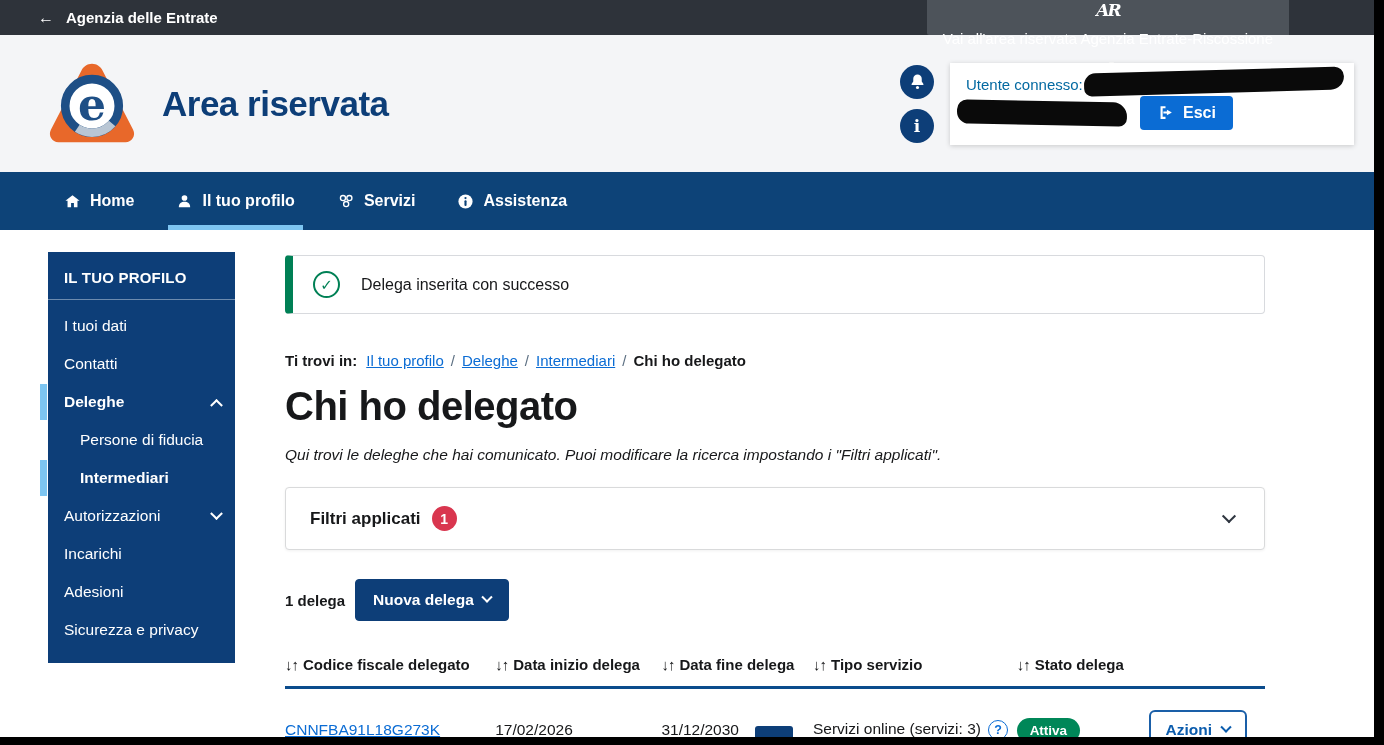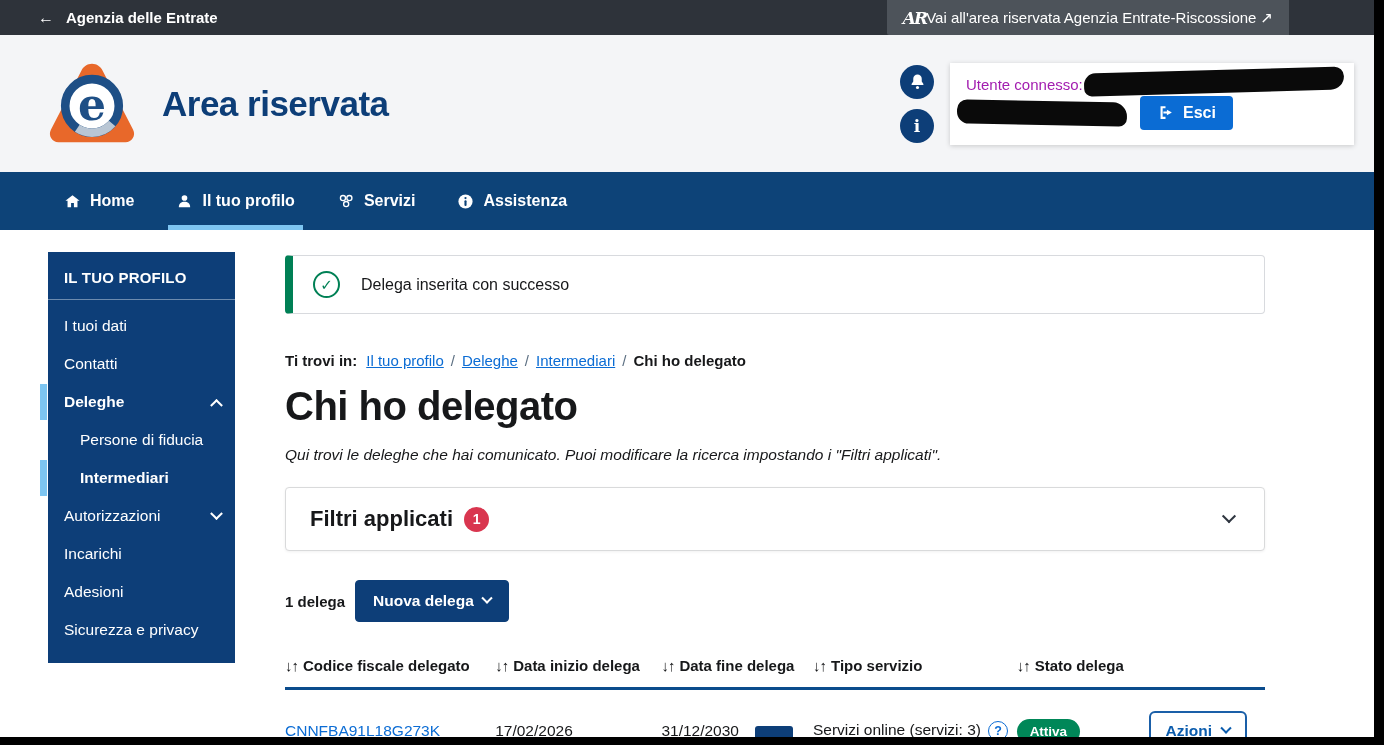--- a/index.html
+++ b/index.html
@@ -12,34 +12,34 @@
 
   
   .edge-right  { position:absolute; top:0; right:0; width:10px; height:745px; background:#000; z-index:60; }
   .edge-bottom { position:absolute; left:0; bottom:0; width:1384px; height:8px; background:#000; z-index:59; }
   .page-peek   { position:absolute; left:755px; bottom:5px; width:38px; height:14px; background:#0d3e78; border-radius:3px 3px 0 0; z-index:58; }
 
   
   .topbar { height:35px; background:#2e333a; display:flex; align-items:stretch; color:#fff; }
   .topbar-back { display:flex; align-items:center; gap:12px; padding-left:38px; font-size:15px; font-weight:bold; cursor:pointer; }
   .topbar-back .arrow { font-size:16px; font-weight:normal; }
-  .topbar-risco { margin-left:auto; margin-right:95px; background:#4d535a; display:flex; align-items:center; padding:0 16px; font-size:15px; cursor:pointer; border-radius:0 0 0 2px; }
+  .topbar-risco { margin-left:auto; margin-right:95px; background:#4d535a; display:flex; align-items:center; gap:10px; padding:0 16px; font-size:15px; cursor:pointer; border-radius:0 0 0 2px;flex-direction:column; }
   .ar-monogram { font-family:"DejaVu Serif",serif; font-style:italic; font-weight:bold; font-size:17px; letter-spacing:-2px; }
   .ext-arrow { font-size:15px; margin-left:4px; }
 
   
   .header { height:137px; background:#f4f5f7; display:flex; align-items:center; padding:0 30px 0 44px; }
   .brand { display:flex; align-items:center; gap:22px; cursor:pointer; }
   .brand-title { font-size:35px; font-weight:bold; color:#0d3e78; letter-spacing:-0.5px; }
   .header-right { margin-left:auto; display:flex; align-items:center; gap:16px; }
   .icon-col { display:flex; flex-direction:column; gap:10px; align-items:center; }
   .circle-btn { width:34px; height:34px; border-radius:50%; background:#0d3e78; display:flex; align-items:center; justify-content:center; cursor:pointer; }
   .circle-btn .i-glyph { color:#fff; font-family:"DejaVu Serif",serif; font-weight:bold; font-size:17px; }
   .user-card { width:404px; height:82px; background:#fff; box-shadow:0 1px 5px rgba(0,0,0,.18); position:relative; }
-  .user-label { position:absolute; left:16px; top:13px; font-size:15px; color:#a21caf; }
+  .user-label { position:absolute; left:16px; top:13px; font-size:15px; color:#0369a1; }
   .redact { position:absolute; background:#0a0a0a; }
   .redact.r1 { left:134px; top:7px;  width:260px; height:23px; border-radius:12px 10px 14px 8px; transform:rotate(-1.6deg); }
   .redact.r2 { left:7px;  top:38px; width:170px; height:24px; border-radius:10px 14px 8px 12px; transform:rotate(1.1deg); }
   .esci-btn { position:absolute; left:190px; top:33px; background:#0b6cd4; color:#fff; border:none; border-radius:4px; padding:8px 17px; font-size:16px; font-weight:bold; display:flex; align-items:center; gap:9px; cursor:pointer; font-family:inherit; }
 
   
   .navbar { height:58px; background:#0d4378; display:flex; padding-left:62px; gap:38px; }
   .nav-item { display:flex; align-items:center; gap:9px; color:#fff; font-size:16px; font-weight:bold; position:relative; cursor:pointer; padding:0 2px; }
   .nav-item.active::after { content:""; position:absolute; left:-6px; right:-6px; bottom:0; height:5px; background:#7dc5f1; }
   .nav-item svg { display:block; }
@@ -73,21 +73,21 @@
   .breadcrumb { margin-top:38px; font-size:15px; display:flex; gap:7px; align-items:center; flex-wrap:wrap; }
   .breadcrumb .prefix { font-weight:bold; margin-right:2px; }
   .breadcrumb a { color:#0b6cd4; text-decoration:underline; cursor:pointer; }
   .breadcrumb .sep { color:#5c6f82; }
   .breadcrumb .current { font-weight:bold; }
 
   .page-title { margin-top:15px; font-size:40px; font-weight:bold; color:#17181a; letter-spacing:-0.5px; }
   .page-desc { margin-top:17px; font-size:15.5px; color:#17181a;font-style:italic; }
 
   .filter-box { margin-top:23px; border:1px solid #d9dadb; border-radius:4px; box-shadow:0 1px 3px rgba(0,0,0,.06); padding:18px 24px; display:flex; align-items:center; cursor:pointer; background:#fff; }
-  .filter-label { font-size:22px; font-weight:bold; }
+  .filter-label { font-size:17px; font-weight:bold; }
   .filter-badge { margin-left:11px; width:25px; height:25px; border-radius:50%; background:#d9364f; color:#fff; font-size:14px; font-weight:bold; display:flex; align-items:center; justify-content:center; }
   .filter-box .chev { margin-left:auto; color:#2f3640; width:10px; height:10px; margin-right:6px; }
 
   .results-row { margin-top:29px; display:flex; align-items:center; }
   .results-count { font-size:15px; font-weight:bold; }
   .btn { display:flex; align-items:center; gap:9px; border-radius:4px; font-size:15.5px; font-weight:bold; cursor:pointer; font-family:inherit; }
   .btn .chev { width:8px; height:8px; }
   .btn-outline { margin-left:auto; background:#fff; border:1px solid #0b6cd4; color:#0b6cd4; padding:10px 15px; }
   .btn-solid { margin-left:10px; background:#0d3e78; border:1px solid #0d3e78; color:#fff; padding:11px 17px; }
 

